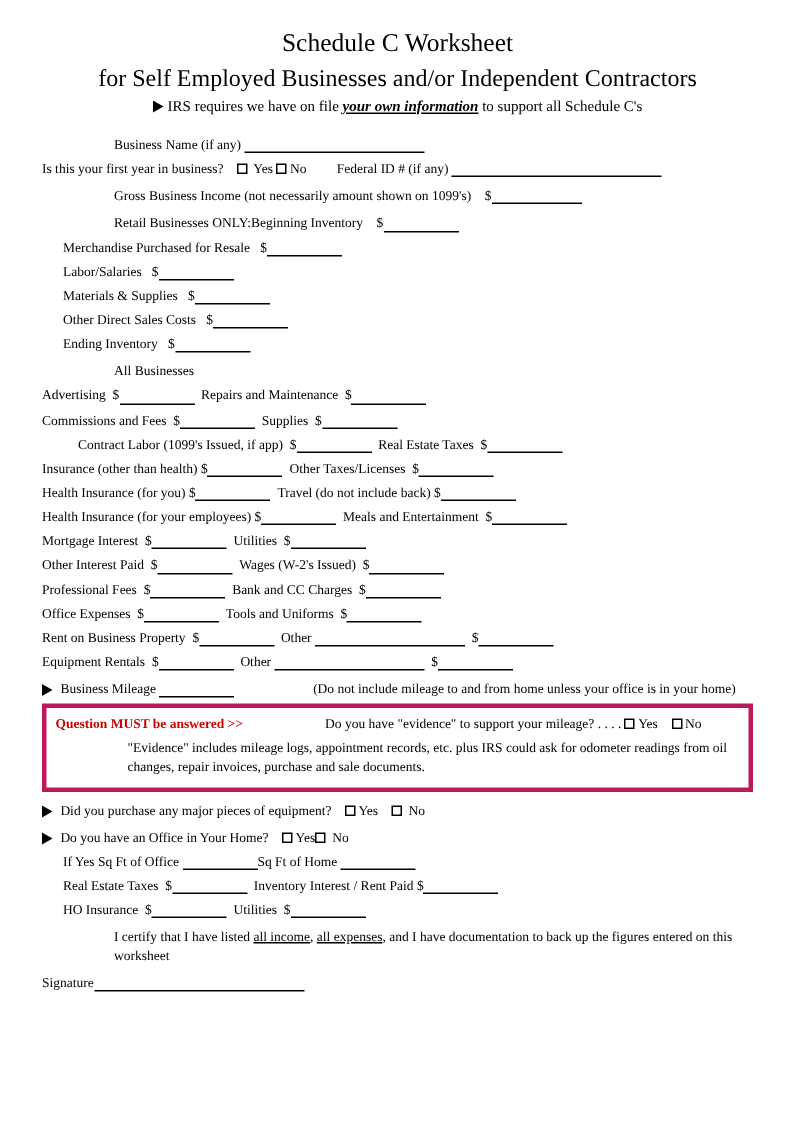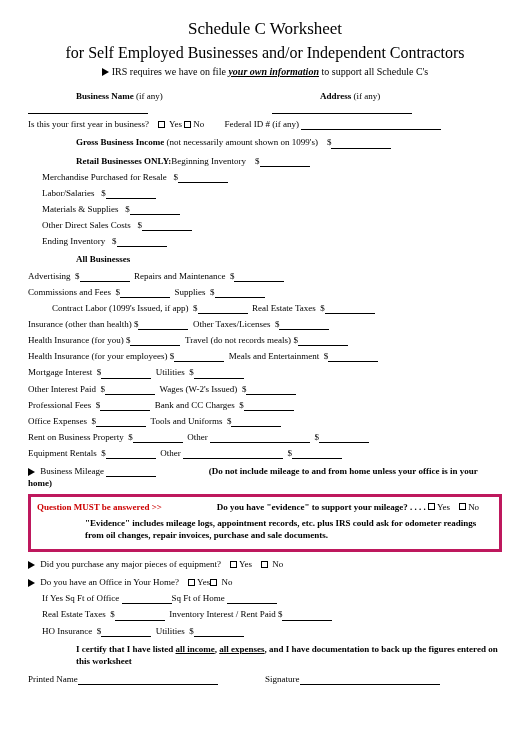--- a/index.html
+++ b/index.html
@@ -10,21 +10,21 @@
       padding: 18px 28px;
       font-size: 9px;
       color: #000;
       line-height: 1.35;
     }
     .title { text-align: center; font-size: 17px; margin-bottom: 1px; }
     .subtitle { text-align: center; font-size: 16px; margin-bottom: 1px; }
     .irs-note { text-align: center; font-size: 10px; margin-bottom: 12px; font-family: Liberation Serif, serif; }
     .uli { text-decoration: underline; font-style: italic; font-weight: bold; }
     .row { margin-bottom: 4px; }
-    .b { font-weight: bold; padding-left: 48px; }
+    .b { font-weight: normal; padding-left: 48px; }
     .blank { display: inline-block; border-bottom: 1px solid #000; height: 9px; vertical-align: bottom; } .w50 { width: 50px; } .w60 { width: 60px; } .w100 { width: 100px; } .w120 { width: 120px; }
     .w140 { width: 140px; }
     .indent1 { padding-left: 14px; }
     .indent2 { padding-left: 24px; }
     .red { color: #c00; font-weight: bold; }
     .boxed { border: 3px solid #be185d; padding: 4px 6px; margin: 4px 0 6px 0; }
     .cb { display: inline-block; width: 7px; height: 7px; border: 1px solid #000; vertical-align: middle; margin: 0 2px 1px 0; }
     .tri { display: inline-block; width: 0; height: 0; border-top: 4px solid transparent; border-bottom: 4px solid transparent; border-left: 7px solid #000; margin-right: 3px; vertical-align: middle; }
     .section { margin-top: 6px; }
     .ul { text-decoration: underline; }
@@ -35,21 +35,20 @@
 <body>
 
 <div class="title">Schedule C Worksheet</div>
 <div class="subtitle">for Self Employed Businesses and/or Independent Contractors</div>
 <div class="irs-note">
   <span class="tri"></span><span>IRS requires we have on file </span><span class="uli">your own information</span><span> to support all Schedule C's</span>
 </div>
 
 <div class="row flex gap">
   <div style="flex:1"><span class="b">Business Name</span><span> (if any)</span> <span class="blank w120"></span></div>
-  <div style="flex:1"><span class="b">Address</span><span> (if any)</span> <span class="blank w140"></span></div>
 </div>
 
 <div class="row">
   <span>Is this your first year in business?</span>&nbsp;&nbsp;&nbsp;
   <span class="cb"></span> <span>Yes</span>
   <span class="cb"></span><span>No</span>
   &nbsp;&nbsp;&nbsp;&nbsp;&nbsp;&nbsp;&nbsp;
   <span>Federal ID # (if any)</span> <span class="blank w140"></span>
 </div>
 
@@ -71,21 +70,21 @@
 <div class="row b section">All Businesses</div>
 
 <div class="row"><span>Advertising</span>&nbsp;&nbsp;<span>$</span><span class="blank w50"></span>&nbsp;&nbsp;<span>Repairs and Maintenance</span>&nbsp;&nbsp;<span>$</span><span class="blank w50"></span></div>
 
 <div class="row"><span>Commissions and Fees</span>&nbsp;&nbsp;<span>$</span><span class="blank w50"></span>&nbsp;&nbsp;<span>Supplies</span>&nbsp;&nbsp;<span>$</span><span class="blank w50"></span></div>
 
 <div class="row indent2"><span>Contract Labor (1099's Issued, if app)</span>&nbsp;&nbsp;<span>$</span><span class="blank w50"></span>&nbsp;&nbsp;<span>Real Estate Taxes</span>&nbsp;&nbsp;<span>$</span><span class="blank w50"></span></div>
 
 <div class="row"><span>Insurance (other than health)</span>&nbsp;<span>$</span><span class="blank w50"></span>&nbsp;&nbsp;<span>Other Taxes/Licenses</span>&nbsp;&nbsp;<span>$</span><span class="blank w50"></span></div>
 
-<div class="row"><span>Health Insurance (for you)</span>&nbsp;<span>$</span><span class="blank w50"></span>&nbsp;&nbsp;<span>Travel (do not records meals)</span>&nbsp;<span>$</span><span class="blank w50"></span></div>
+<div class="row"><span>Health Insurance (for you)</span>&nbsp;<span>$</span><span class="blank w50"></span>&nbsp;&nbsp;<span>Travel (do not include back)</span>&nbsp;<span>$</span><span class="blank w50"></span></div>
 
 <div class="row"><span>Health Insurance (for your employees)</span>&nbsp;<span>$</span><span class="blank w50"></span>&nbsp;&nbsp;<span>Meals and Entertainment</span>&nbsp;&nbsp;<span>$</span><span class="blank w50"></span></div>
 
 <div class="row"><span>Mortgage Interest</span>&nbsp;&nbsp;<span>$</span><span class="blank w50"></span>&nbsp;&nbsp;<span>Utilities</span>&nbsp;&nbsp;<span>$</span><span class="blank w50"></span></div>
 
 <div class="row"><span>Other Interest Paid</span>&nbsp;&nbsp;<span>$</span><span class="blank w50"></span>&nbsp;&nbsp;<span>Wages (W-2's Issued)</span>&nbsp;&nbsp;<span>$</span><span class="blank w50"></span></div>
 
 <div class="row"><span>Professional Fees</span>&nbsp;&nbsp;<span>$</span><span class="blank w50"></span>&nbsp;&nbsp;<span>Bank and CC Charges</span>&nbsp;&nbsp;<span>$</span><span class="blank w50"></span></div>
 
 <div class="row"><span>Office Expenses</span>&nbsp;&nbsp;<span>$</span><span class="blank w50"></span>&nbsp;&nbsp;<span>Tools and Uniforms</span>&nbsp;&nbsp;<span>$</span><span class="blank w50"></span></div>
@@ -127,15 +126,14 @@
 
 <div class="row indent1"><span>Real Estate Taxes</span>&nbsp;&nbsp;<span>$</span><span class="blank w50"></span>&nbsp;&nbsp;<span>Inventory Interest / Rent Paid</span>&nbsp;<span>$</span><span class="blank w50"></span></div>
 
 <div class="row indent1"><span>HO Insurance</span>&nbsp;&nbsp;<span>$</span><span class="blank w50"></span>&nbsp;&nbsp;<span>Utilities</span>&nbsp;&nbsp;<span>$</span><span class="blank w50"></span></div>
 
 <div class="row b section">
   <span>I certify that I have listed </span><span class="ul">all income</span><span>, </span><span class="ul">all expenses</span><span>, and I have documentation to back up the figures entered on this worksheet</span>
 </div>
 
 <div class="row section flex">
-  <div style="flex:1"><span>Printed Name</span><span class="blank w140"></span></div>
   <div style="flex:1"><span>Signature</span><span class="blank w140"></span></div>
 </div>
 
 </body></html>

